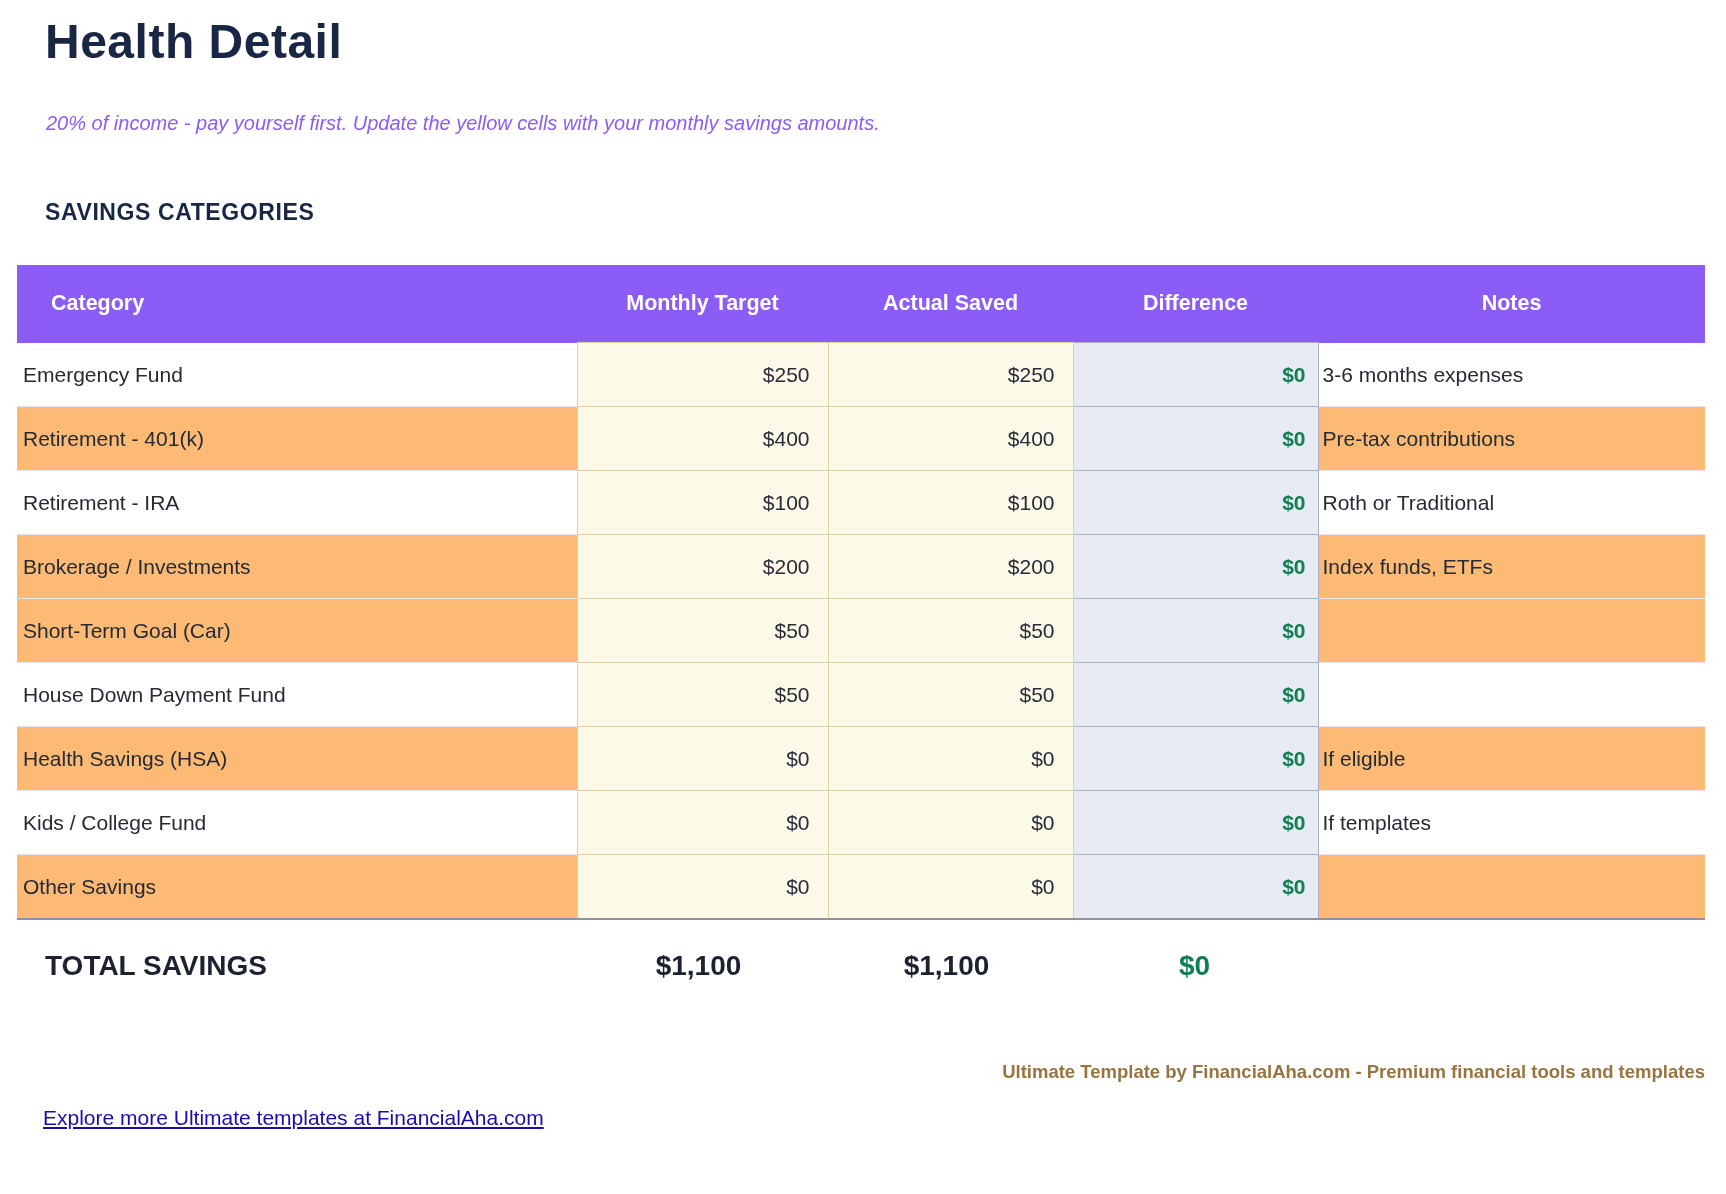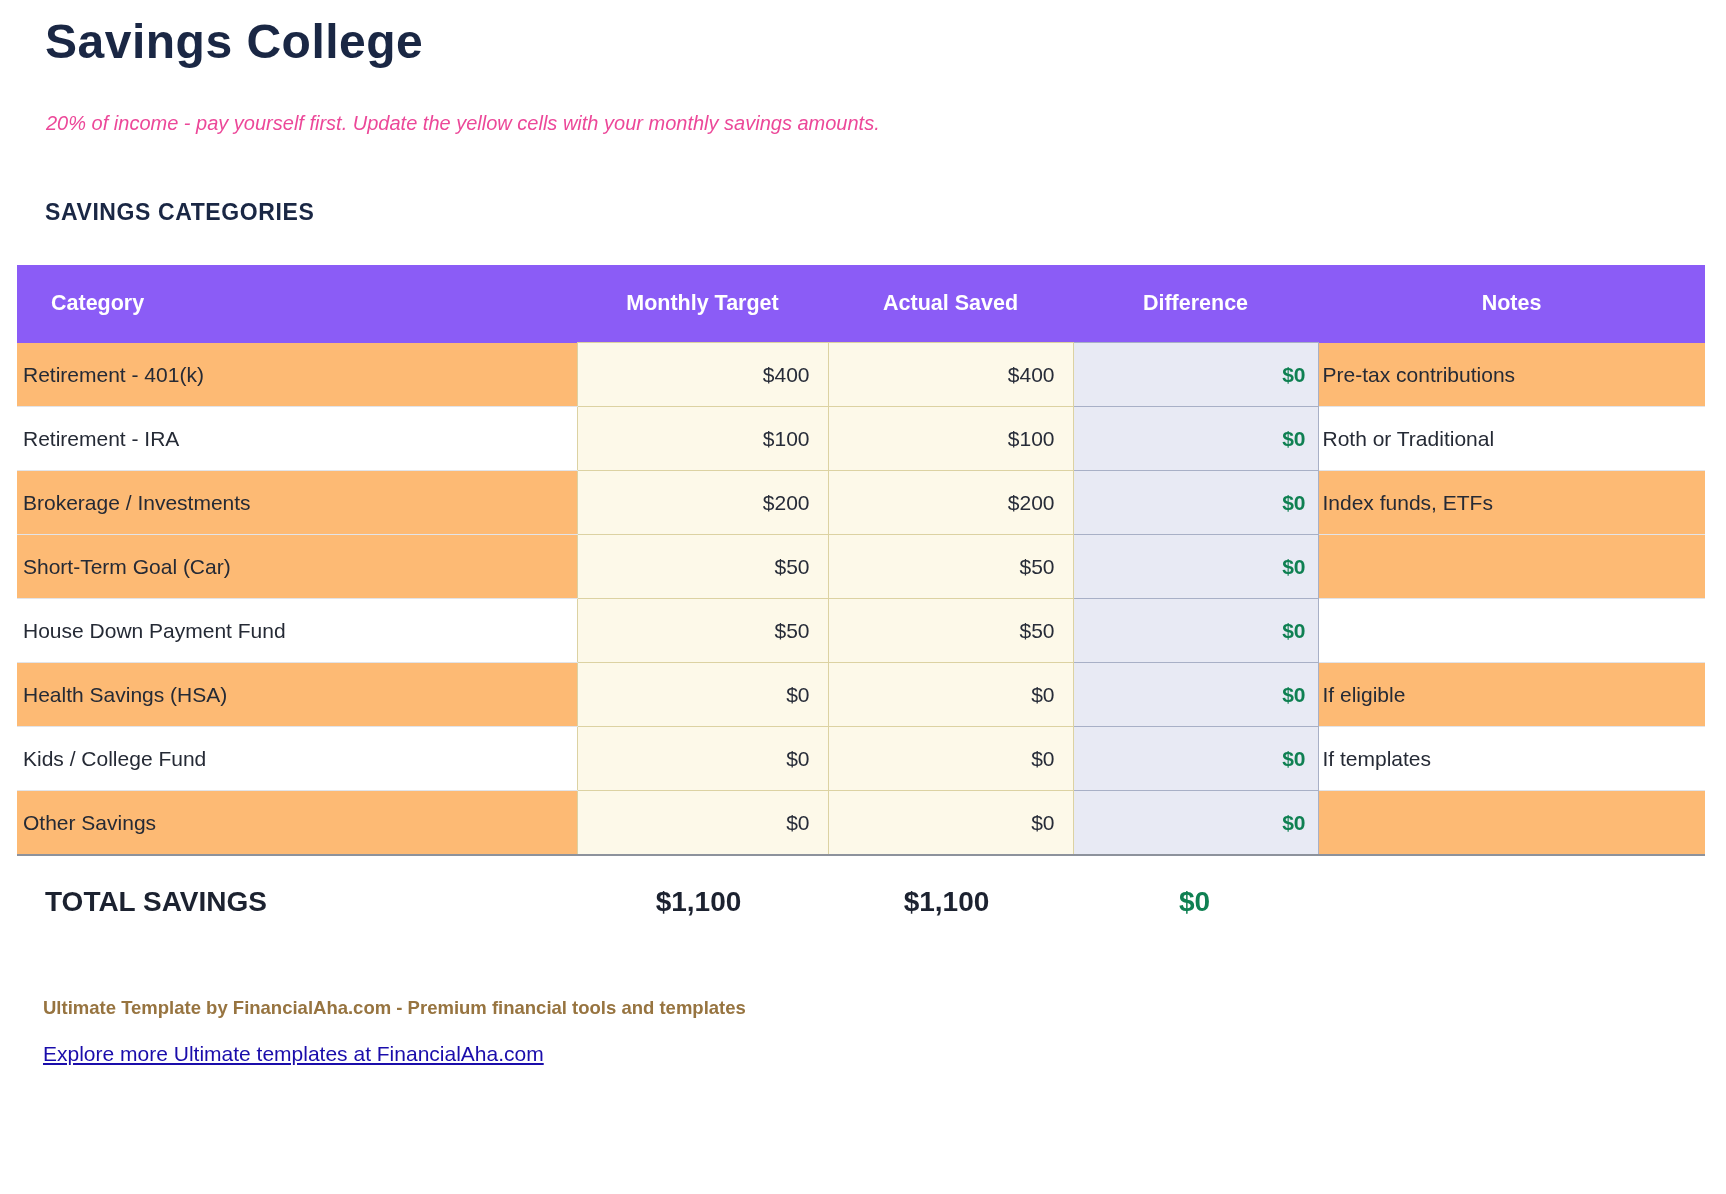--- a/index.html
+++ b/index.html
@@ -20,21 +20,21 @@
     line-height: 55px;
     font-weight: 800;
     color: #1a2744;
     letter-spacing: 0.5px;
   }
   p.subtitle {
     margin: 43px 0 0 29px;
     font-size: 20px;
     line-height: 23px;
     font-style: italic;
-    color: #ec4899;
+    color: #8b5cf6;
   }
   h2.section-title {
     margin: 64px 0 14px 28px;
     font-size: 23px;
     line-height: 27px;
     font-weight: 700;
     color: #1a2744;
     letter-spacing: 0.6px;
   }
 
@@ -107,37 +107,38 @@
   tfoot td.total-label { padding-left: 28px; }
   tfoot td.num { text-align: center; padding-right: 18px; }
   tfoot td.diff-total { color: #0f8052; padding-right: 12px; }
 
   p.branding {
     margin: 49px 0 0 26px;
     font-size: 18.5px;
     line-height: 22px;
     font-weight: 700;
     color: #977440;
+    text-align: right;
   }
   a.explore-link {
     display: inline-block;
     margin: 24px 0 0 26px;
     font-size: 21px;
     line-height: 22px;
     color: #1a0dab;
     text-decoration: underline;
     cursor: pointer;
   }
 </style>
 </head>
 <body>
 
 <div class="page">
 
-  <h1 class="page-title">Savings College</h1>
+  <h1 class="page-title">Health Detail</h1>
 
   <p class="subtitle">20% of income - pay yourself first. Update the yellow cells with your monthly savings amounts.</p>
 
   <h2 class="section-title">SAVINGS CATEGORIES</h2>
 
   <table class="savings-table">
     <colgroup>
       <col style="width:560px">
       <col style="width:251px">
       <col style="width:245px">
@@ -147,20 +148,27 @@
     <thead>
       <tr>
         <th class="col-category">Category</th>
         <th>Monthly Target</th>
         <th>Actual Saved</th>
         <th>Difference</th>
         <th>Notes</th>
       </tr>
     </thead>
     <tbody id="table-body">
+        <tr>
+    <td class="cat-cell">Emergency Fund</td>
+    <td class="input-cell">$250</td>
+    <td class="input-cell">$250</td>
+    <td class="diff-cell">$0</td>
+    <td class="notes-cell">3-6 months expenses</td>
+  </tr>
         <tr class="alt">
     <td class="cat-cell">Retirement - 401(k)</td>
     <td class="input-cell">$400</td>
     <td class="input-cell">$400</td>
     <td class="diff-cell">$0</td>
     <td class="notes-cell">Pre-tax contributions</td>
   </tr>
         <tr>
     <td class="cat-cell">Retirement - IRA</td>
     <td class="input-cell">$100</td>

